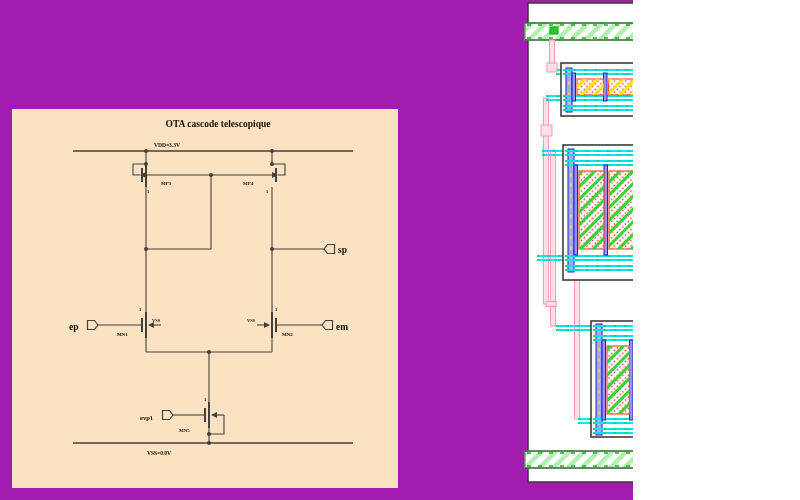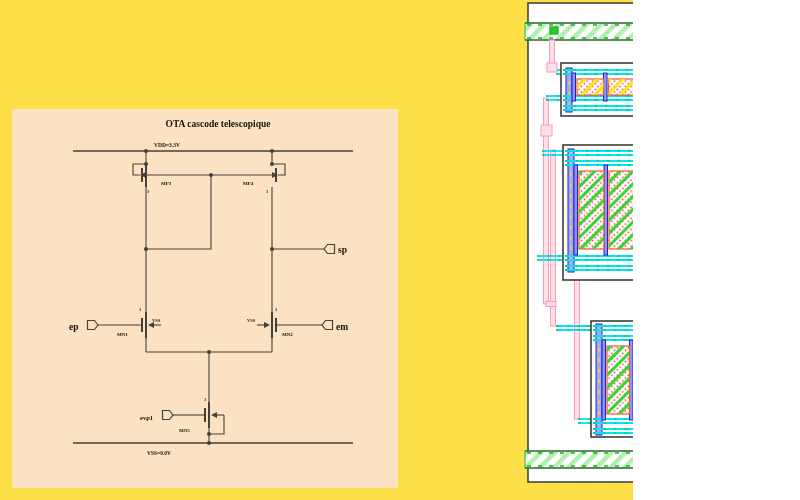--- a/index.html
+++ b/index.html
@@ -1,16 +1,16 @@
 <!DOCTYPE html>
 <html><head>
 <meta charset="utf-8">
 <style>
   html,body{margin:0;padding:0;background:#ffffff;}
-  #stage{position:relative;width:633px;height:500px;background:#fde047;overflow:hidden;
+  #stage{position:relative;width:633px;height:500px;background:#a21caf;overflow:hidden;
          font-family:"Liberation Serif",serif;text-align:right;}
   #sch,#lay{position:absolute;}
   #sch{left:12px;top:109px;width:386px;height:379px;}
   #lay{left:520px;top:0px;width:272px;height:500px;}
   svg text{font-family:"Liberation Serif",serif;font-weight:bold;}
 </style>
 </head>
 <body>
 
 <div id="stage">

